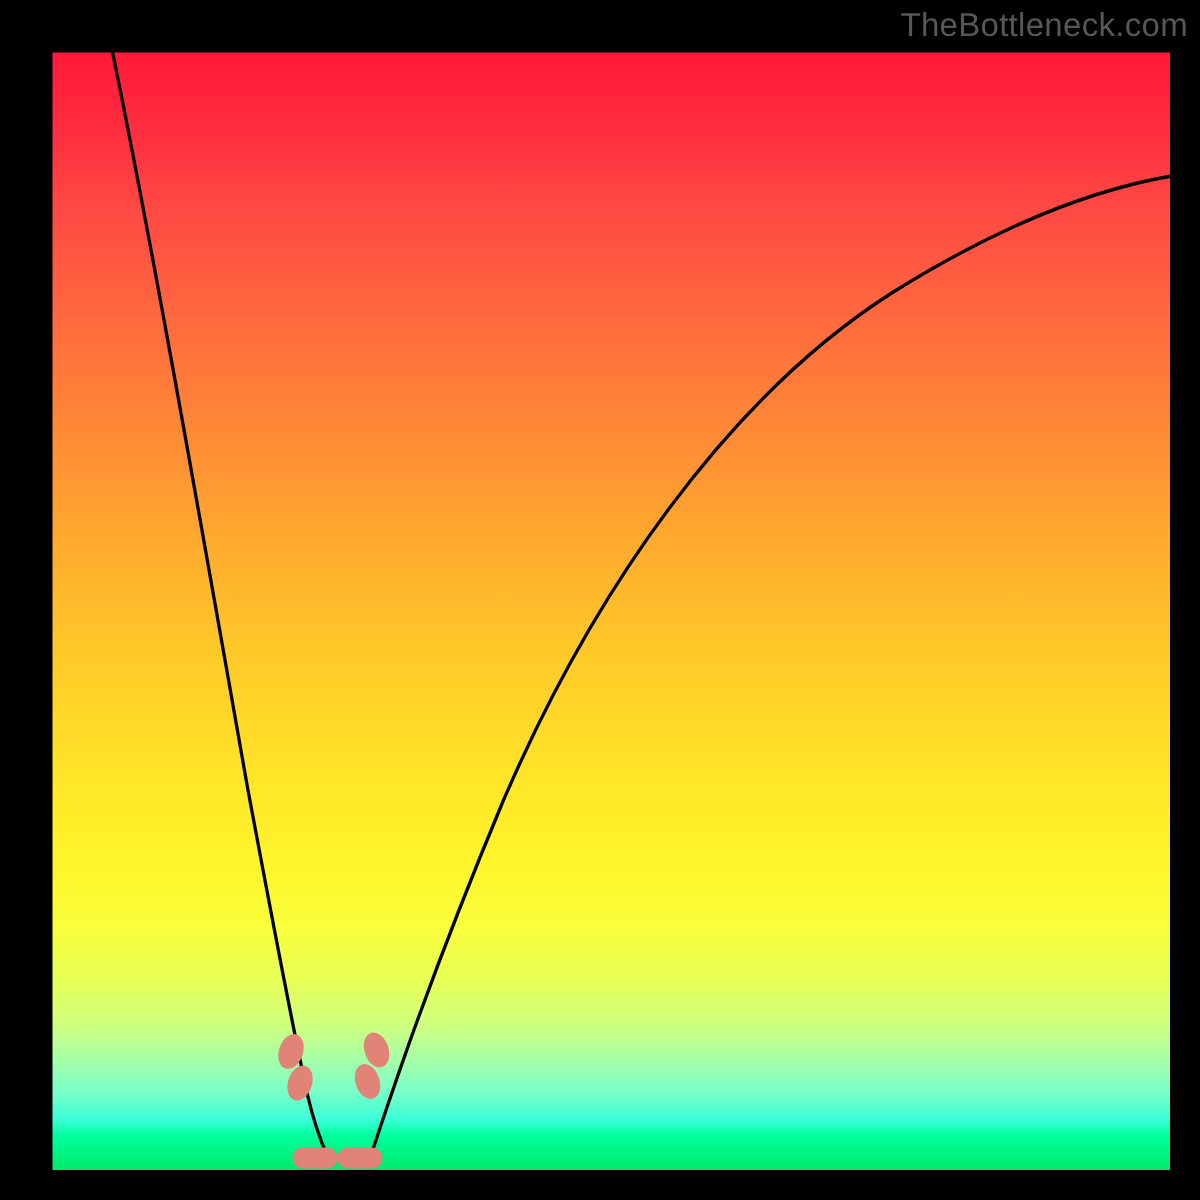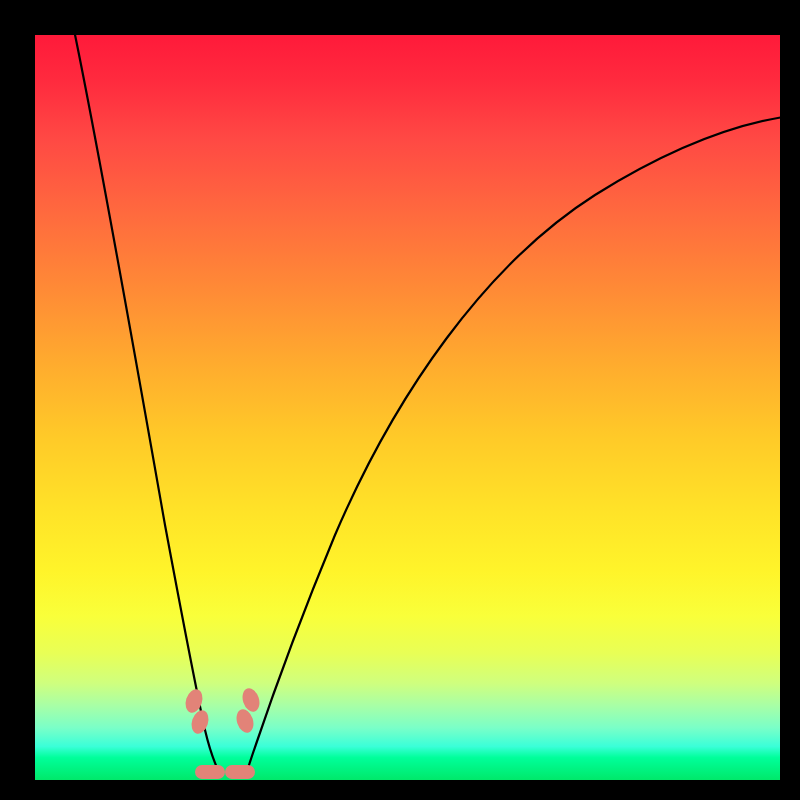--- a/index.html
+++ b/index.html
@@ -69,20 +69,21 @@
   }
   .blob {
     fill: #e28378;
     stroke: none;
   }
 </style>
 </head>
 <body>
 
 <div class="frame">
+  <div class="watermark">TheBottleneck.com</div>
   <div class="plot-area">
     <svg class="curves" viewBox="0 0 745 745">
       <path class="curve" d="M 38 -10
            C 65 120, 100 320, 130 490
            C 145 570, 158 640, 170 695
            C 174 712, 178 724, 183 735"></path>
       <path class="curve" d="M 212 736
            C 224 700, 250 620, 300 500
            C 360 360, 450 230, 560 160
            C 640 110, 700 90, 748 82"></path>

